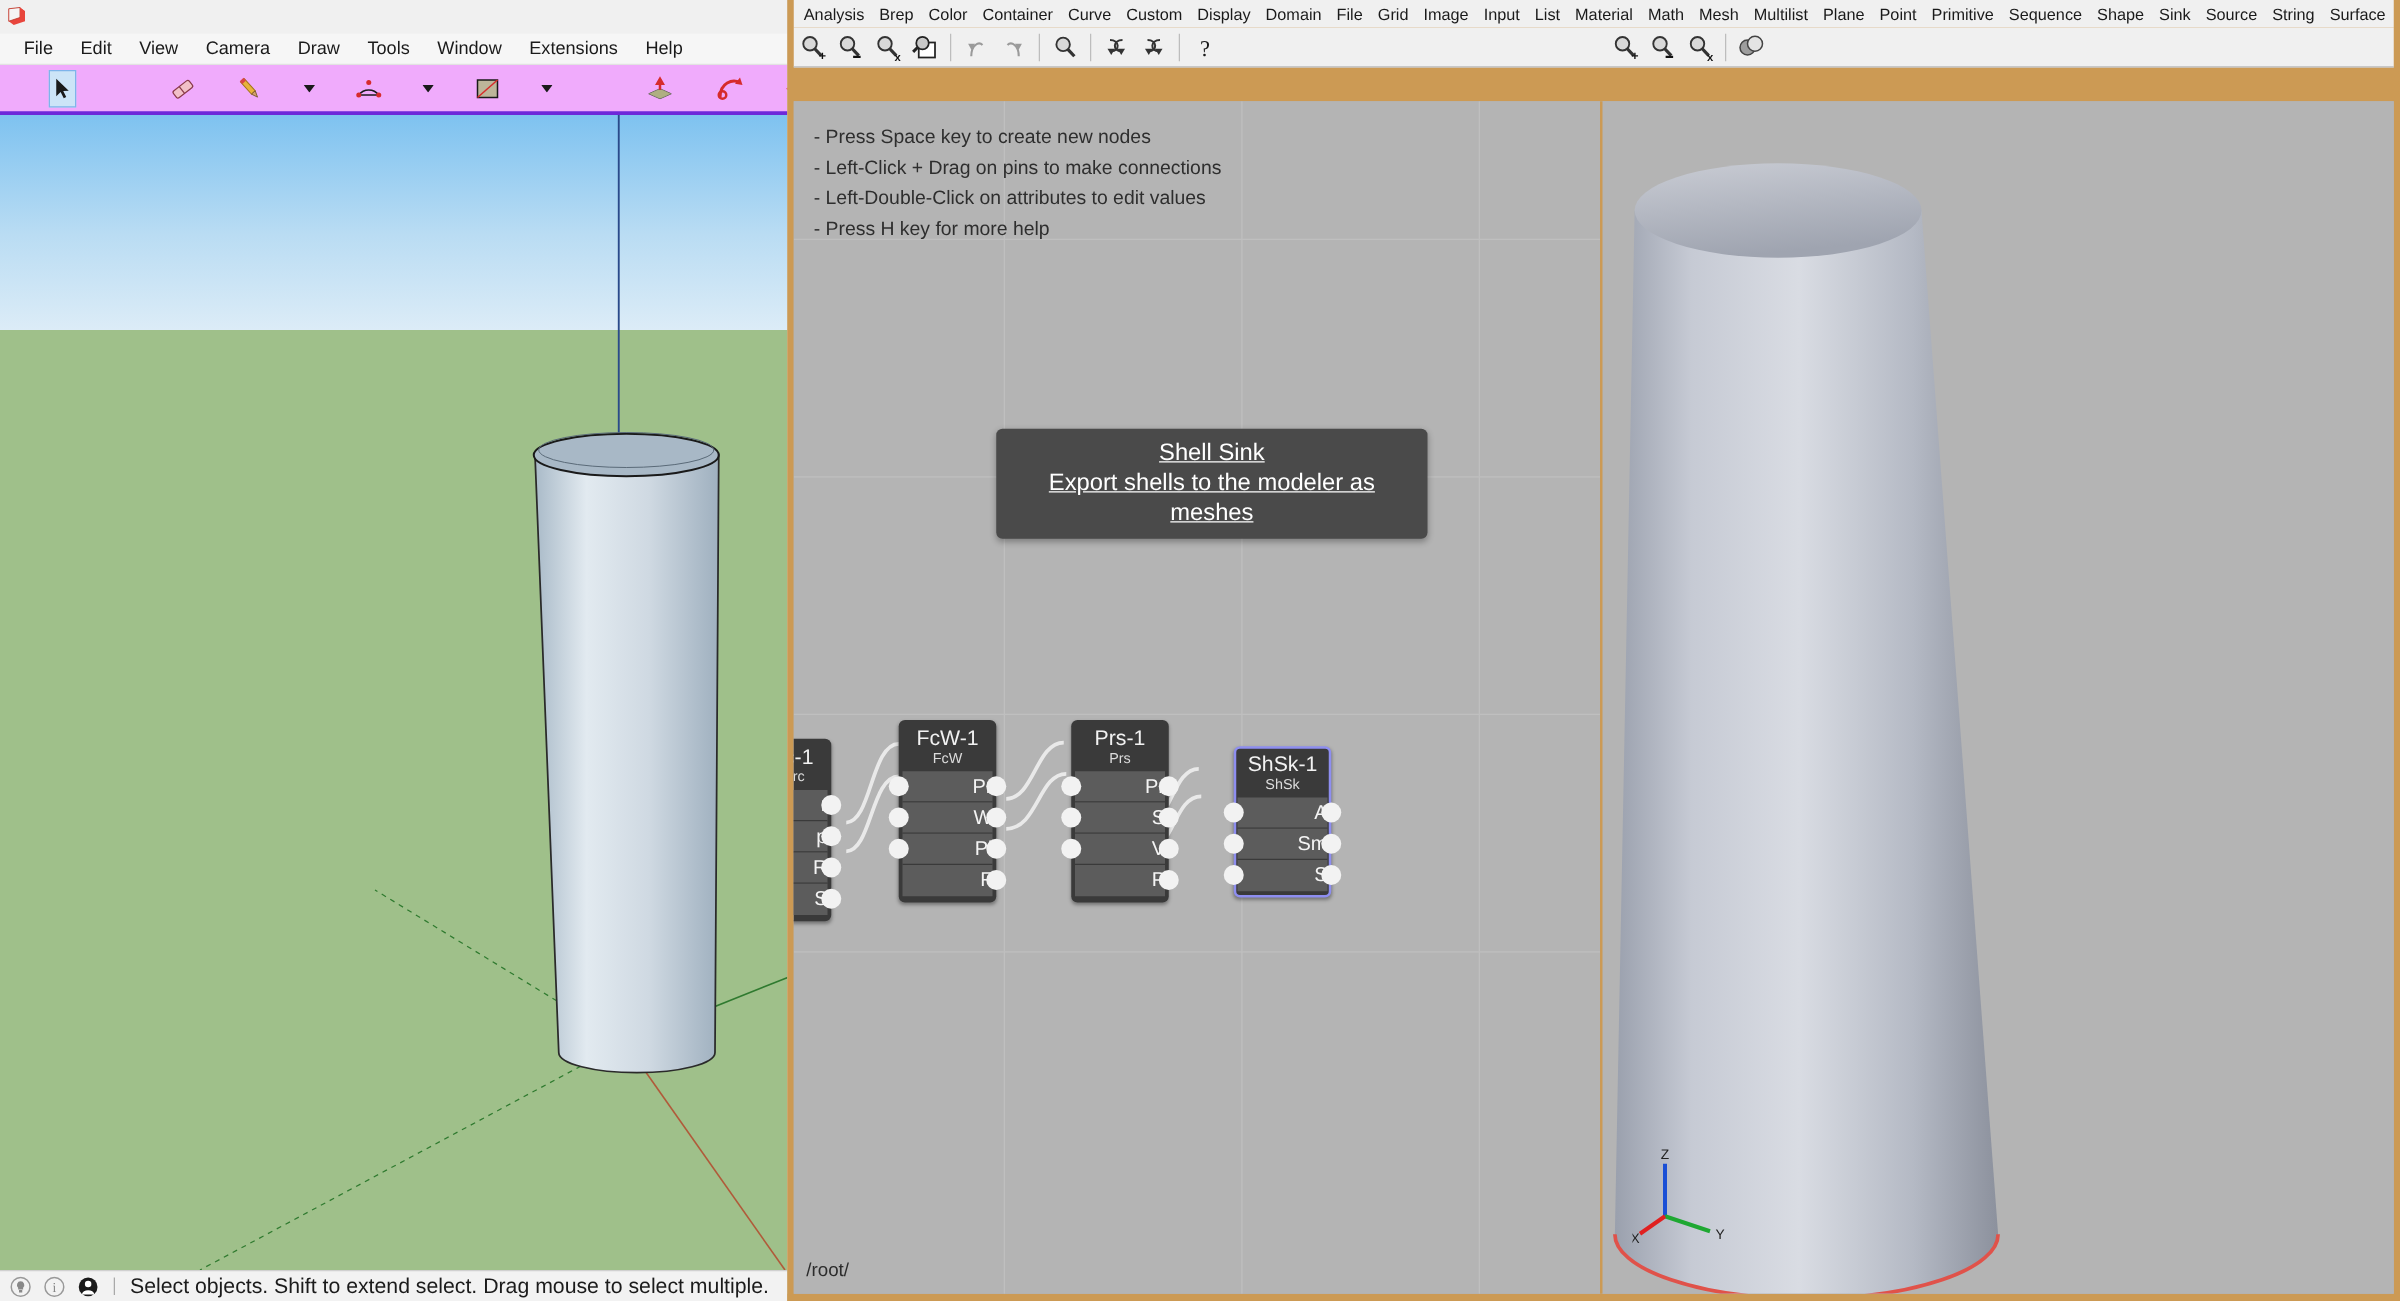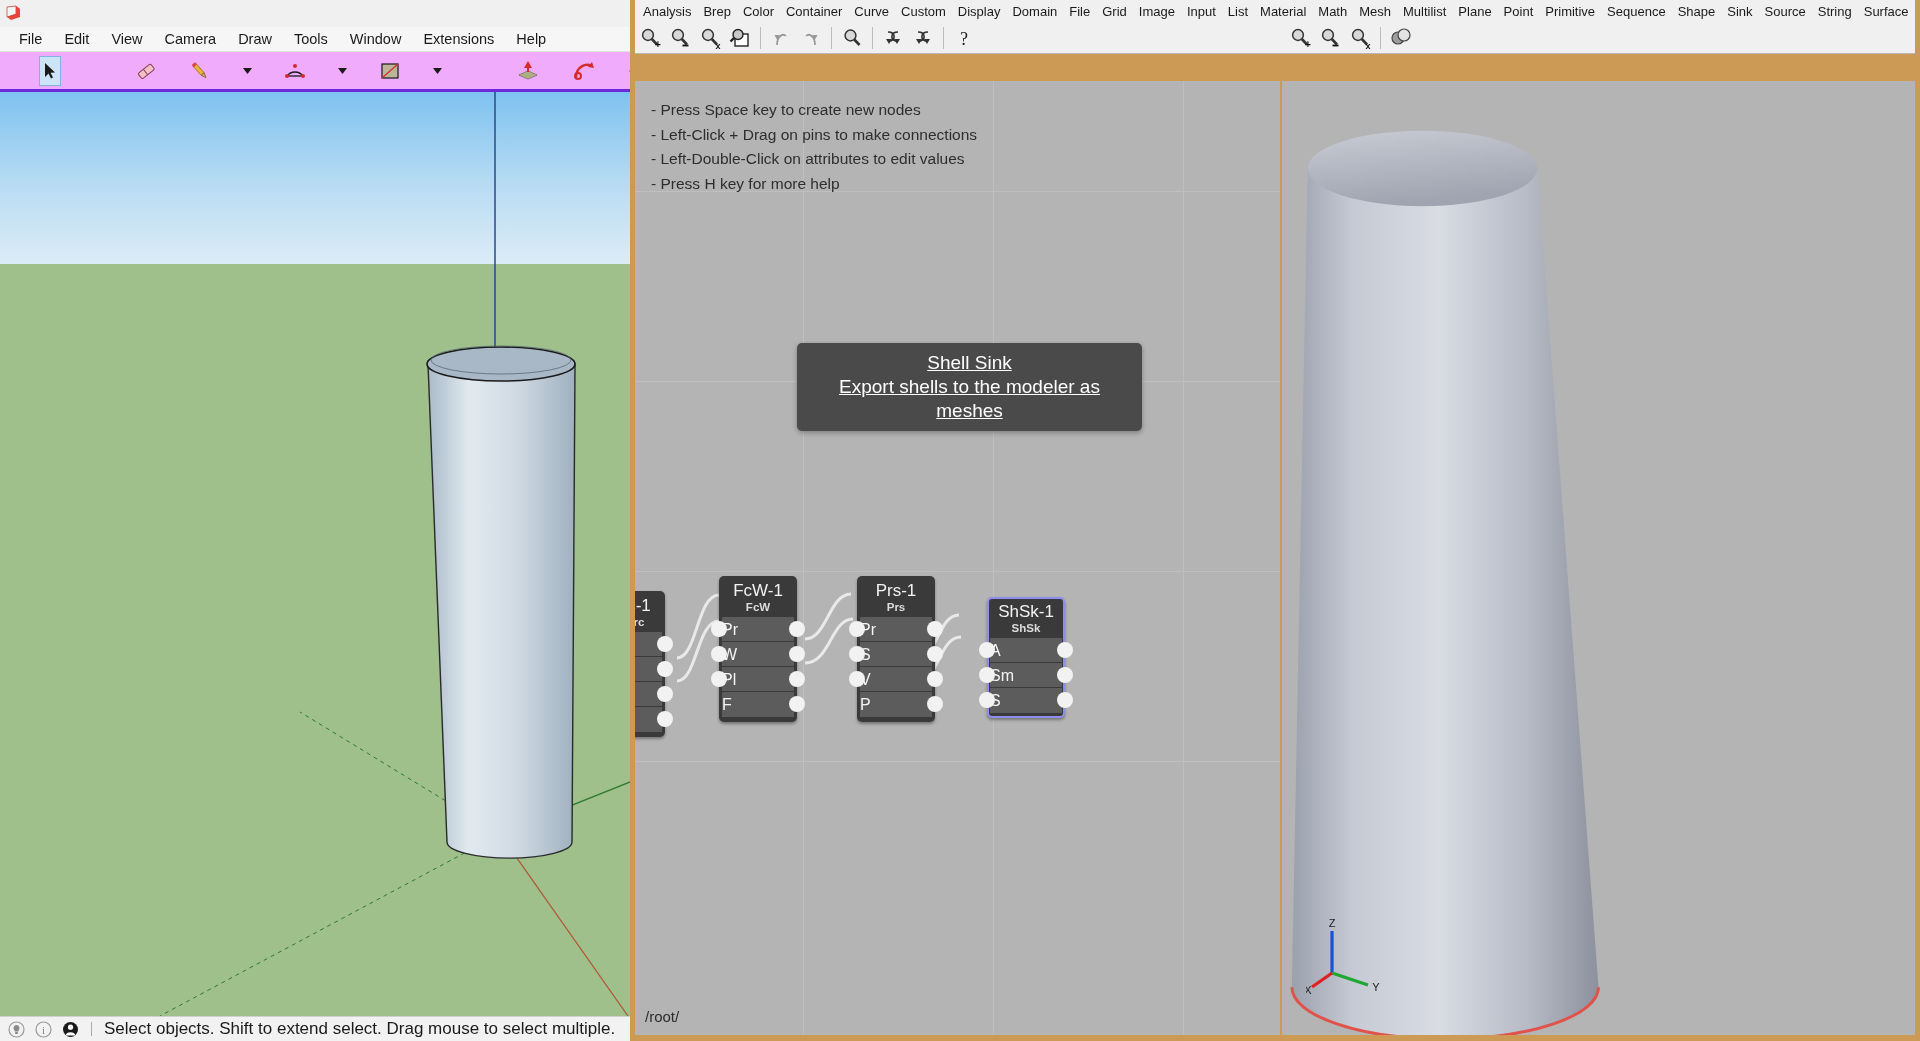--- a/index.html
+++ b/index.html
@@ -132,24 +132,23 @@
     padding: 3px 3px 5px 3px;
   }
   .node.selected { border: 2px solid #8e8ef0; padding: 1px 1px 3px 1px; }
   .node-title {
     text-align: center; color: #f2f2f2; font-size: 17px; line-height: 19px;
     padding-top: 2px;
   }
   .node-sub {
     text-align: center; color: #dcdcdc; font-size: 11.5px; line-height: 14px;
     padding-bottom: 3px;
-    font-weight: bold;
   }
   .node-attr {
-    background: #5c5c5c; color: #f4f4f4; font-size: 16px; text-align: left;
+    background: #5c5c5c; color: #f4f4f4; font-size: 16px; text-align: right;
     line-height: 25px; height: 25px; border-bottom: 1px solid #3a3a3a;
     position: relative;
   }
   .node-attr:last-child { border-bottom: none; }
   .pin {
     position: absolute; width: 16px; height: 16px; border-radius: 50%;
     background: #f2f2f2; top: 4px;
   }
   .pin.in  { left: -11px; }
   .pin.out { right: -11px; }

